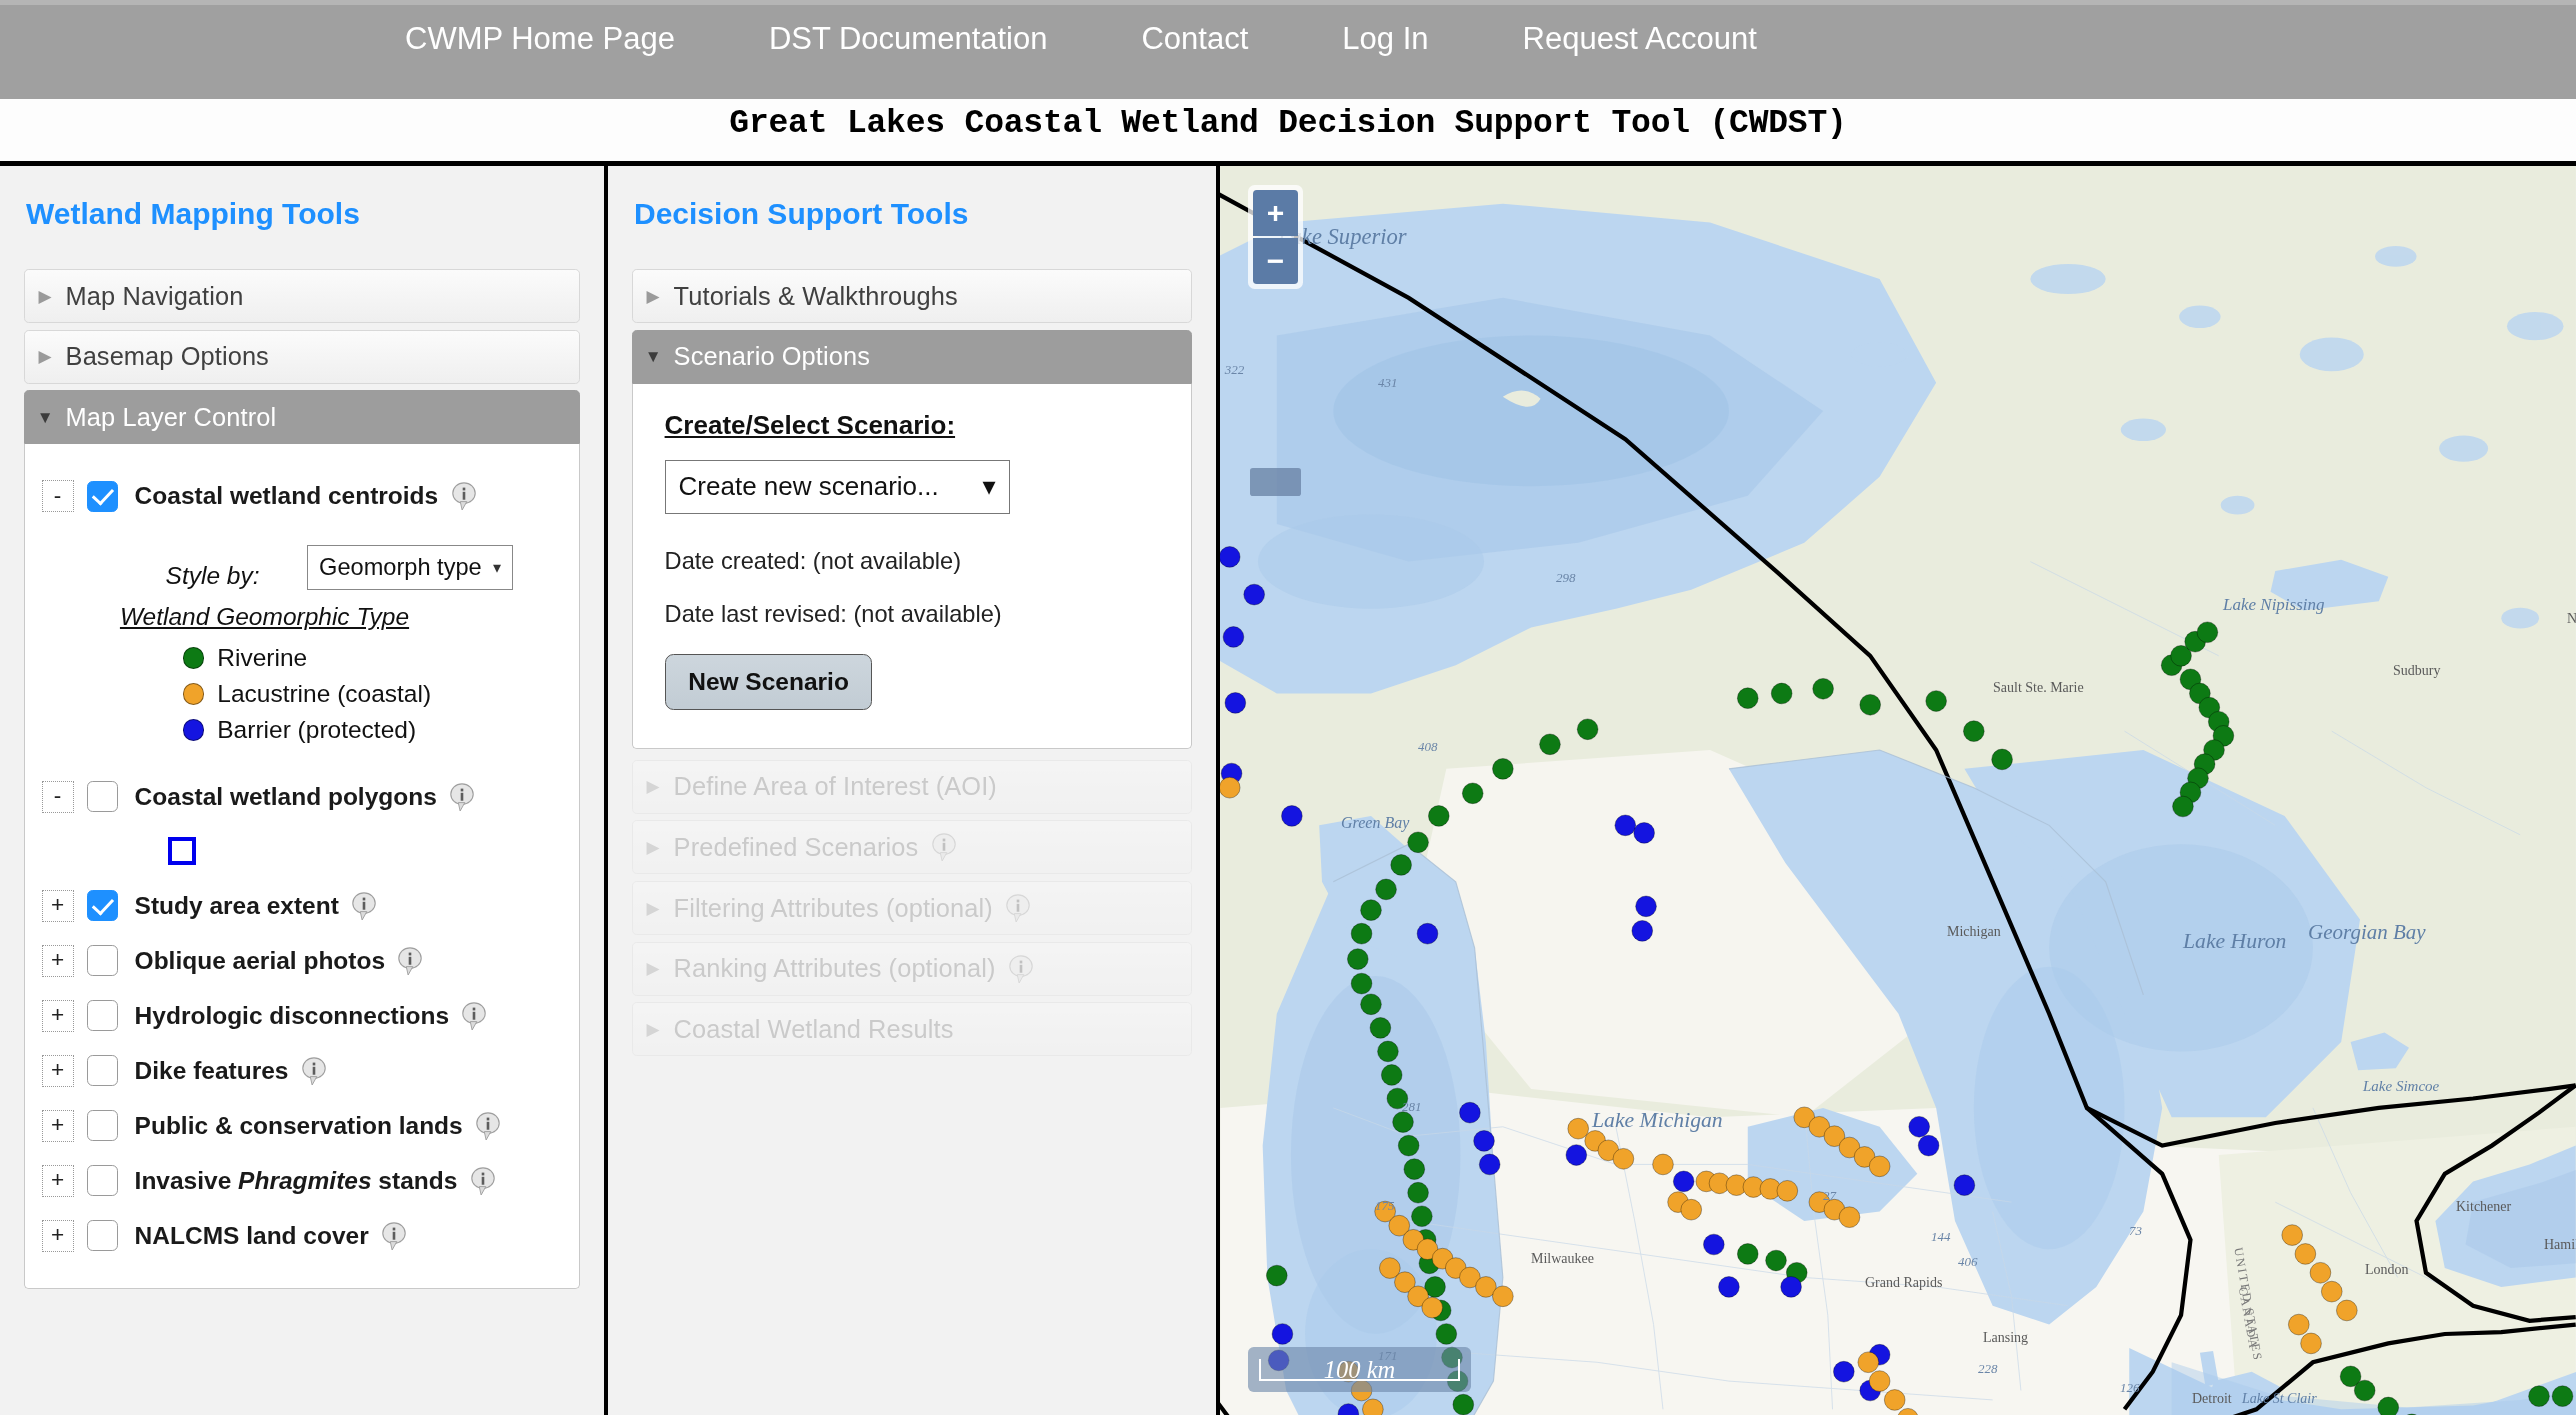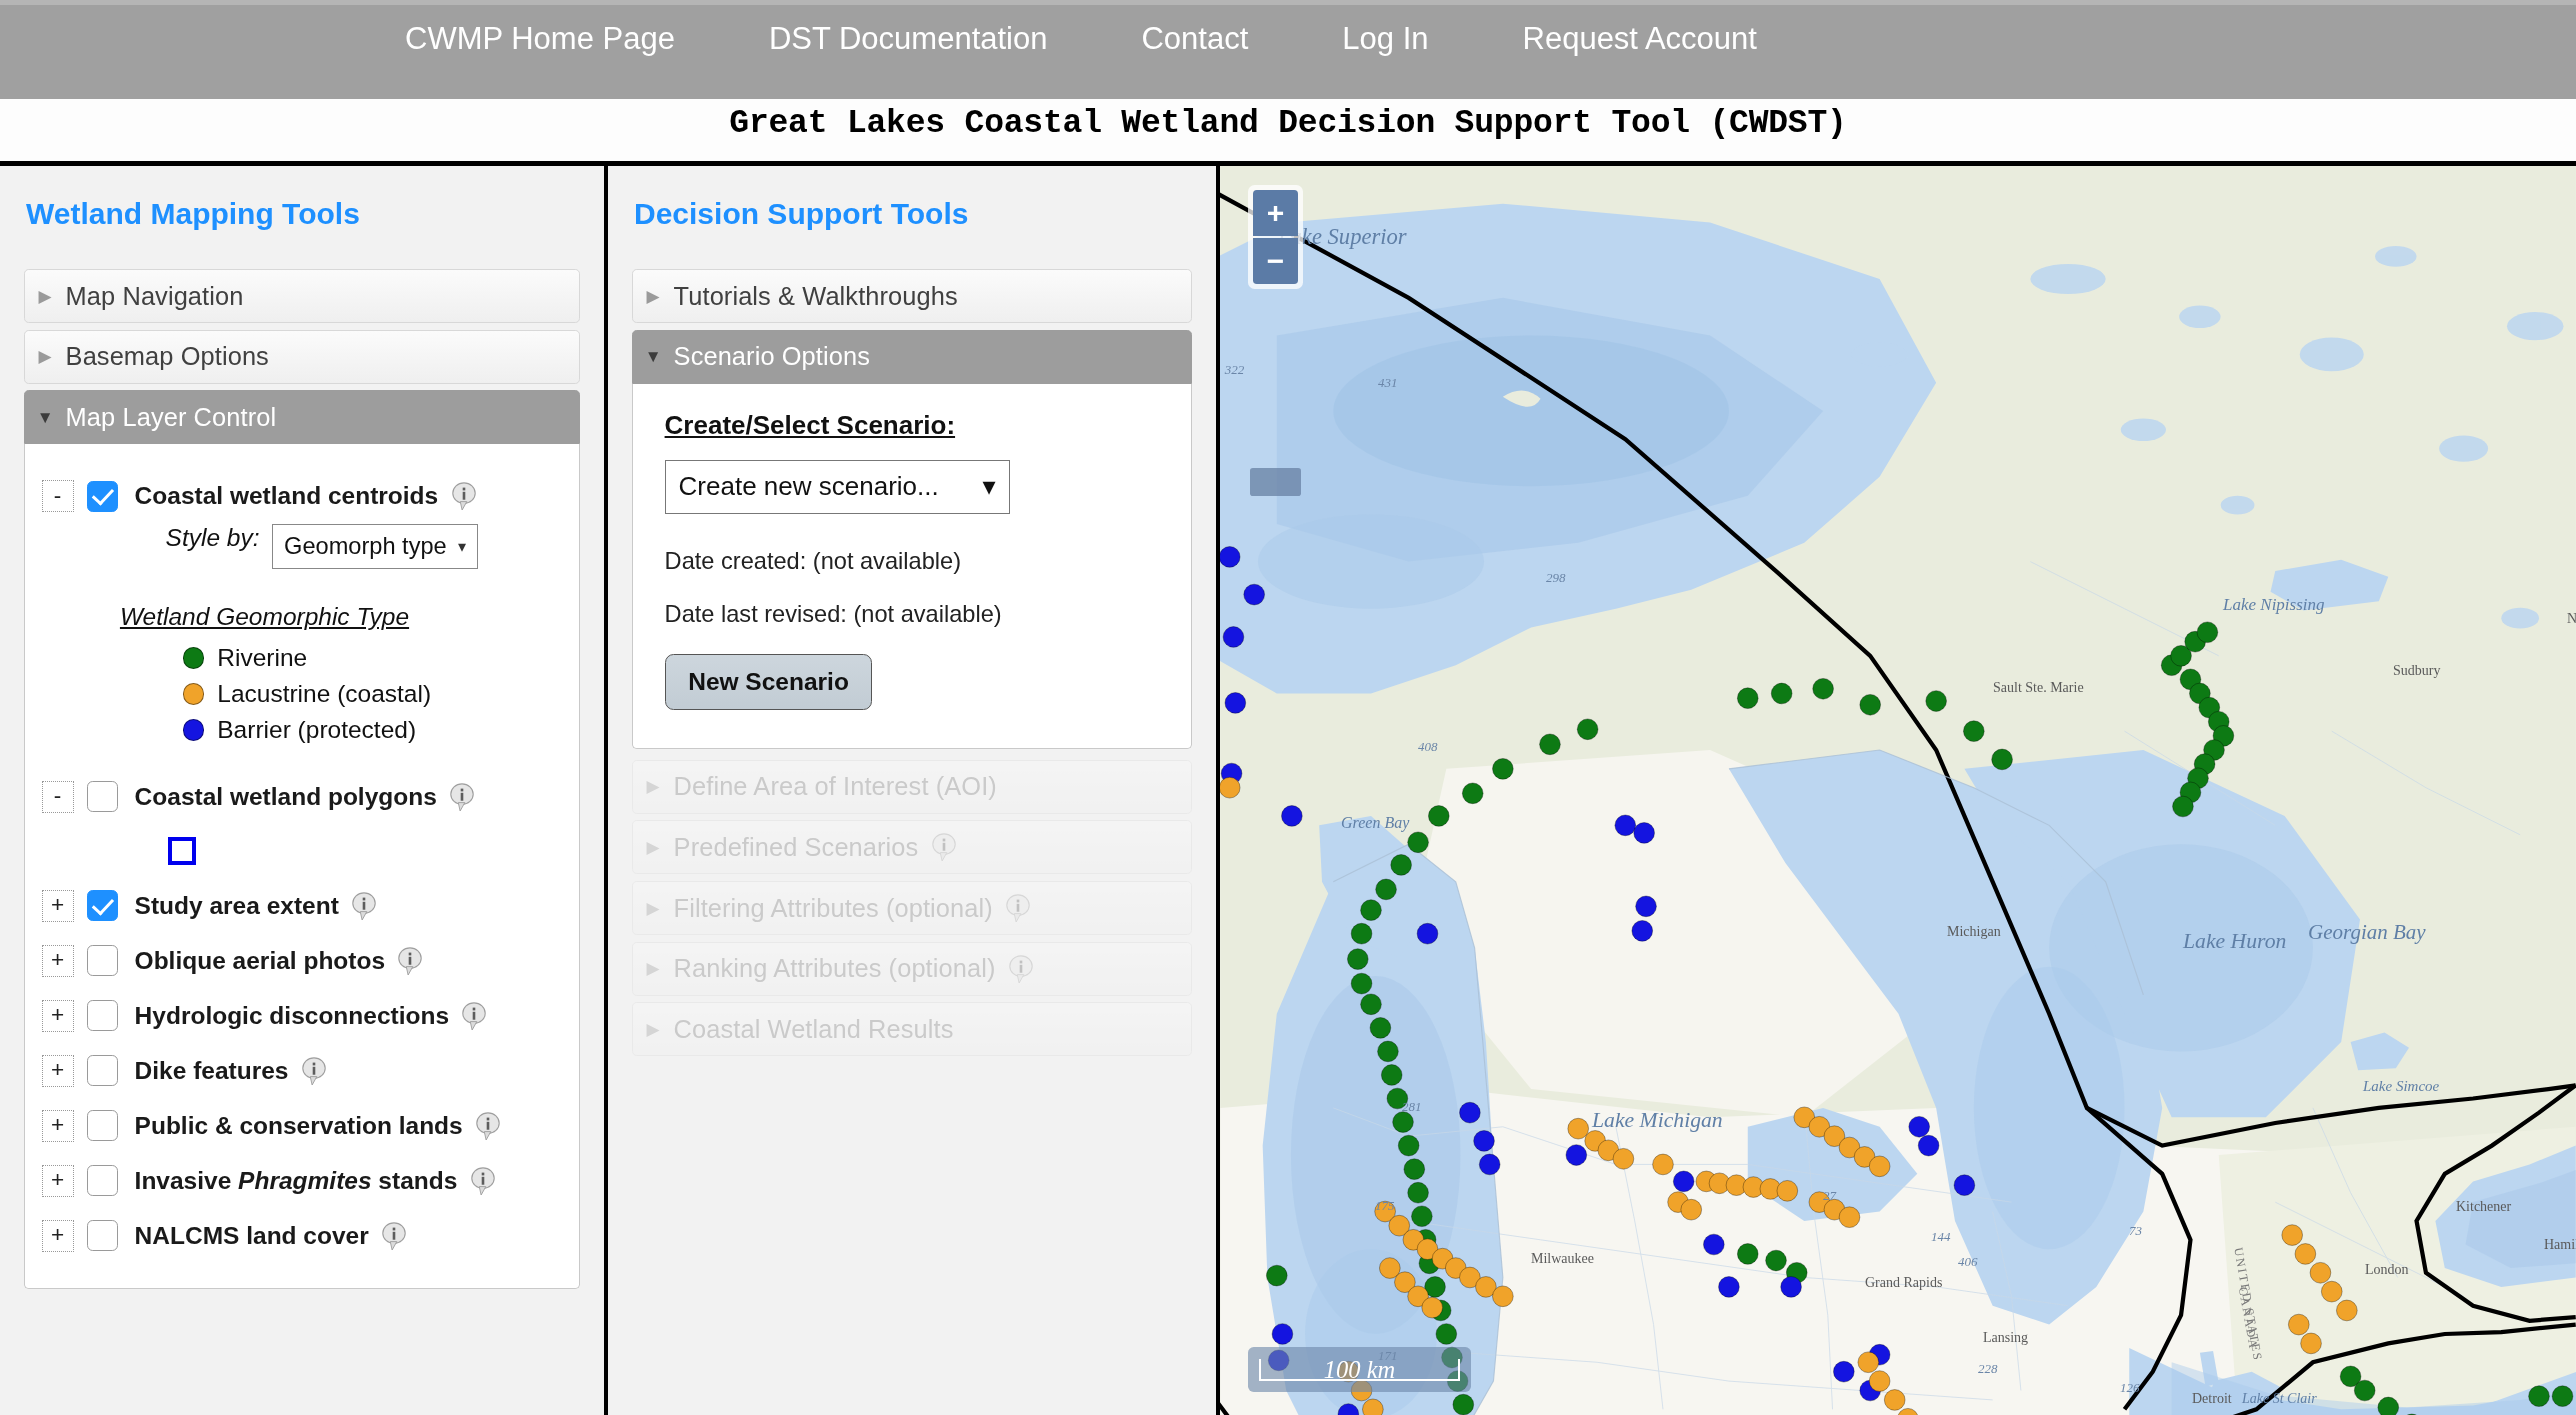--- a/index.html
+++ b/index.html
@@ -154,22 +154,22 @@
   .infoicon {
     display: inline-block;
     width: 28px; height: 30px;
     margin-left: 11.3px;
     vertical-align: -6.6px;
     flex: none;
   }
 
   
   .styleby {
-    display: flex; align-items: flex-start;
-    padding-left: 141px; height: 66px;
+    display: flex; align-items: flex-end;
+    padding-left: 141px; height: 66px; gap: 35px;
   }
   .styleby .lbl {
     font-size: 24.5px; font-style: italic; color: #111;
     margin-right: 12.2px;
   }
   .selbox {
     border: 0.9px solid #888; background: #fff;
     height: 45px; padding: 0 11.3px;
     display: flex; align-items: center;
     font-size: 23.6px; color: #111; cursor: pointer;
@@ -816,21 +816,21 @@
         <div class="citylabel" style="left: 311px; top: 1085px;">Milwaukee</div>
         <div class="citylabel" style="left: 645px; top: 1109px;">Grand Rapids</div>
         <div class="citylabel" style="left: 763px; top: 1164px;">Lansing</div>
         <div class="citylabel" style="left: 972px; top: 1225px;">Detroit</div>
         <div class="citylabel" style="left: 1145px; top: 1096px;">London</div>
         <div class="citylabel" style="left: 1236px; top: 1033px;">Kitchener</div>
         <div class="citylabel" style="left: 1324px; top: 1071px;">Hamilton</div>
         <div class="citylabel" style="left: 727px; top: 758px;">Michigan</div>
         <div class="depthlabel" style="left: 4.7px; top: 196px;">322</div>
         <div class="depthlabel" style="left: 158px; top: 209px;">431</div>
-        <div class="depthlabel" style="left: 326px; top: 404px;">298</div>
+        <div class="depthlabel" style="left: 336px; top: 404px;">298</div>
         <div class="depthlabel" style="left: 198px; top: 573px;">408</div>
         <div class="depthlabel" style="left: 711px; top: 1063px;">144</div>
         <div class="depthlabel" style="left: 909px; top: 1057px;">73</div>
         <div class="depthlabel" style="left: 758px; top: 1195px;">228</div>
         <div class="depthlabel" style="left: 900px; top: 1214px;">126</div>
         <div class="depthlabel" style="left: 182px; top: 933px;">281</div>
         <div class="depthlabel" style="left: 155px; top: 1032px;">175</div>
         <div class="depthlabel" style="left: 158px; top: 1182px;">171</div>
         <div class="depthlabel" style="left: 603px; top: 1022px;">27</div>
         <div class="depthlabel" style="left: 738px; top: 1088px;">406</div>

